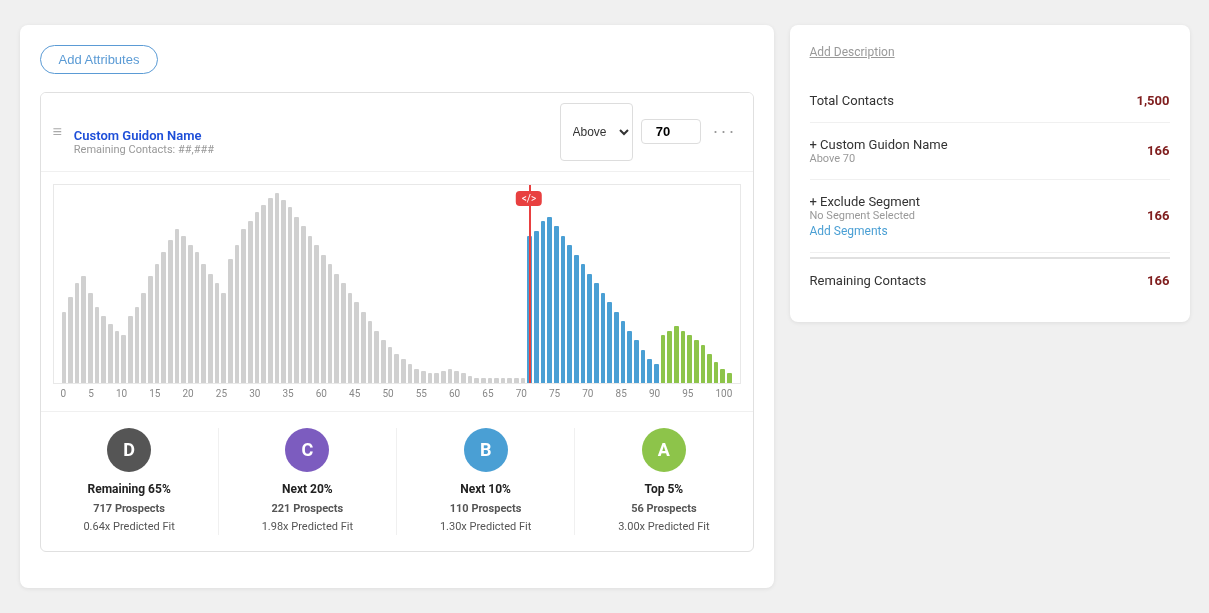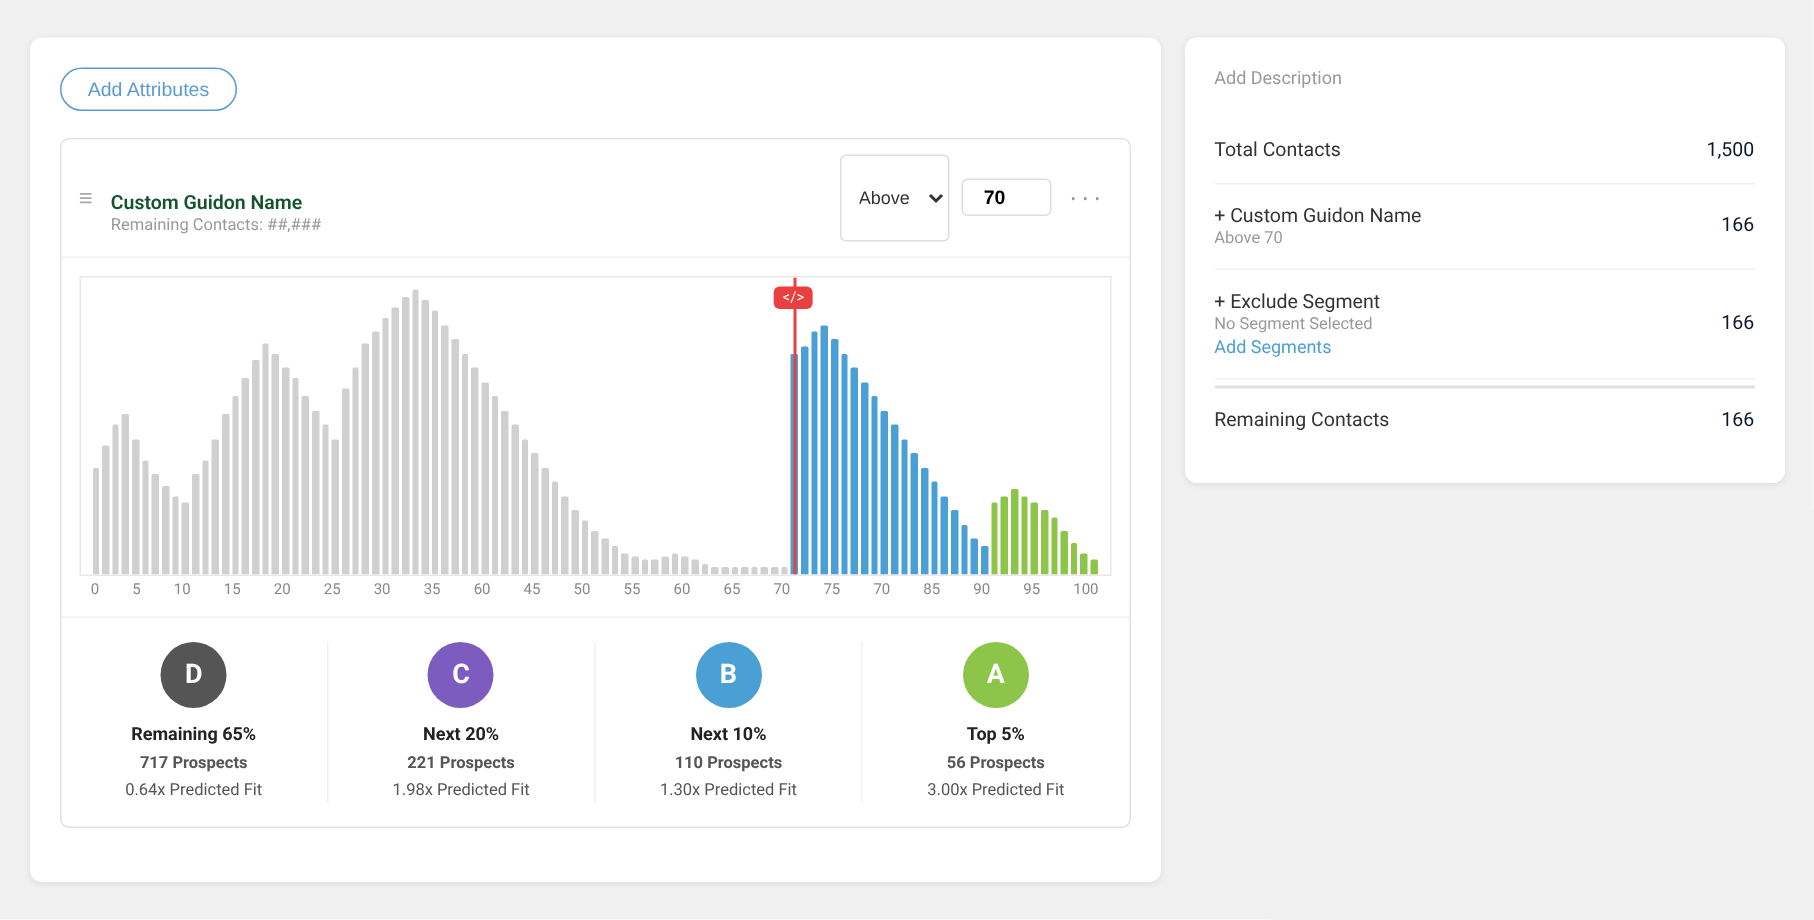--- a/index.html
+++ b/index.html
@@ -57,21 +57,21 @@
       margin-right: 12px;
       font-size: 16px;
       cursor: grab;
     }
     .filter-label-group {
       flex: 1;
     }
     .filter-name {
       font-weight: 600;
       font-size: 13px;
-      color: #14532d;
+      color: #1d4ed8;
       margin-top: 20px;
     }
     .filter-sub {
       font-size: 11px;
       color: #999;
     }
     .filter-controls {
       display: flex;
       align-items: center;
       gap: 8px;
@@ -208,20 +208,21 @@
       border-radius: 8px;
       padding: 20px;
       width: 400px;
       box-shadow: 0 1px 4px rgba(0,0,0,0.08);
       flex-shrink: 0;
       height: fit-content;
     }
     .add-description-link {
       color: #999;
       font-size: 12px;
+      text-decoration: underline;
       cursor: pointer;
       display: block;
       margin-bottom: 20px;
     }
     .stat-row {
       display: flex;
       justify-content: space-between;
       align-items: center;
       padding: 14px 0;
       border-bottom: 1px solid #f0f0f0;
@@ -232,22 +233,22 @@
       color: #333;
     }
     .stat-label.bold { font-weight: 400; }
     .stat-label.sub {
       font-size: 11px;
       color: #999;
       font-weight: 400;
     }
     .stat-value {
       font-size: 13px;
-      font-weight: 400;
-      color: #0f172a;
+      font-weight: 700;
+      color: #7f1d1d;
     }
     .stat-group {
       display: flex;
       flex-direction: column;
     }
     .add-segments-link {
       color: #4a9fd4;
       font-size: 12px;
       cursor: pointer;
       text-decoration: none;

